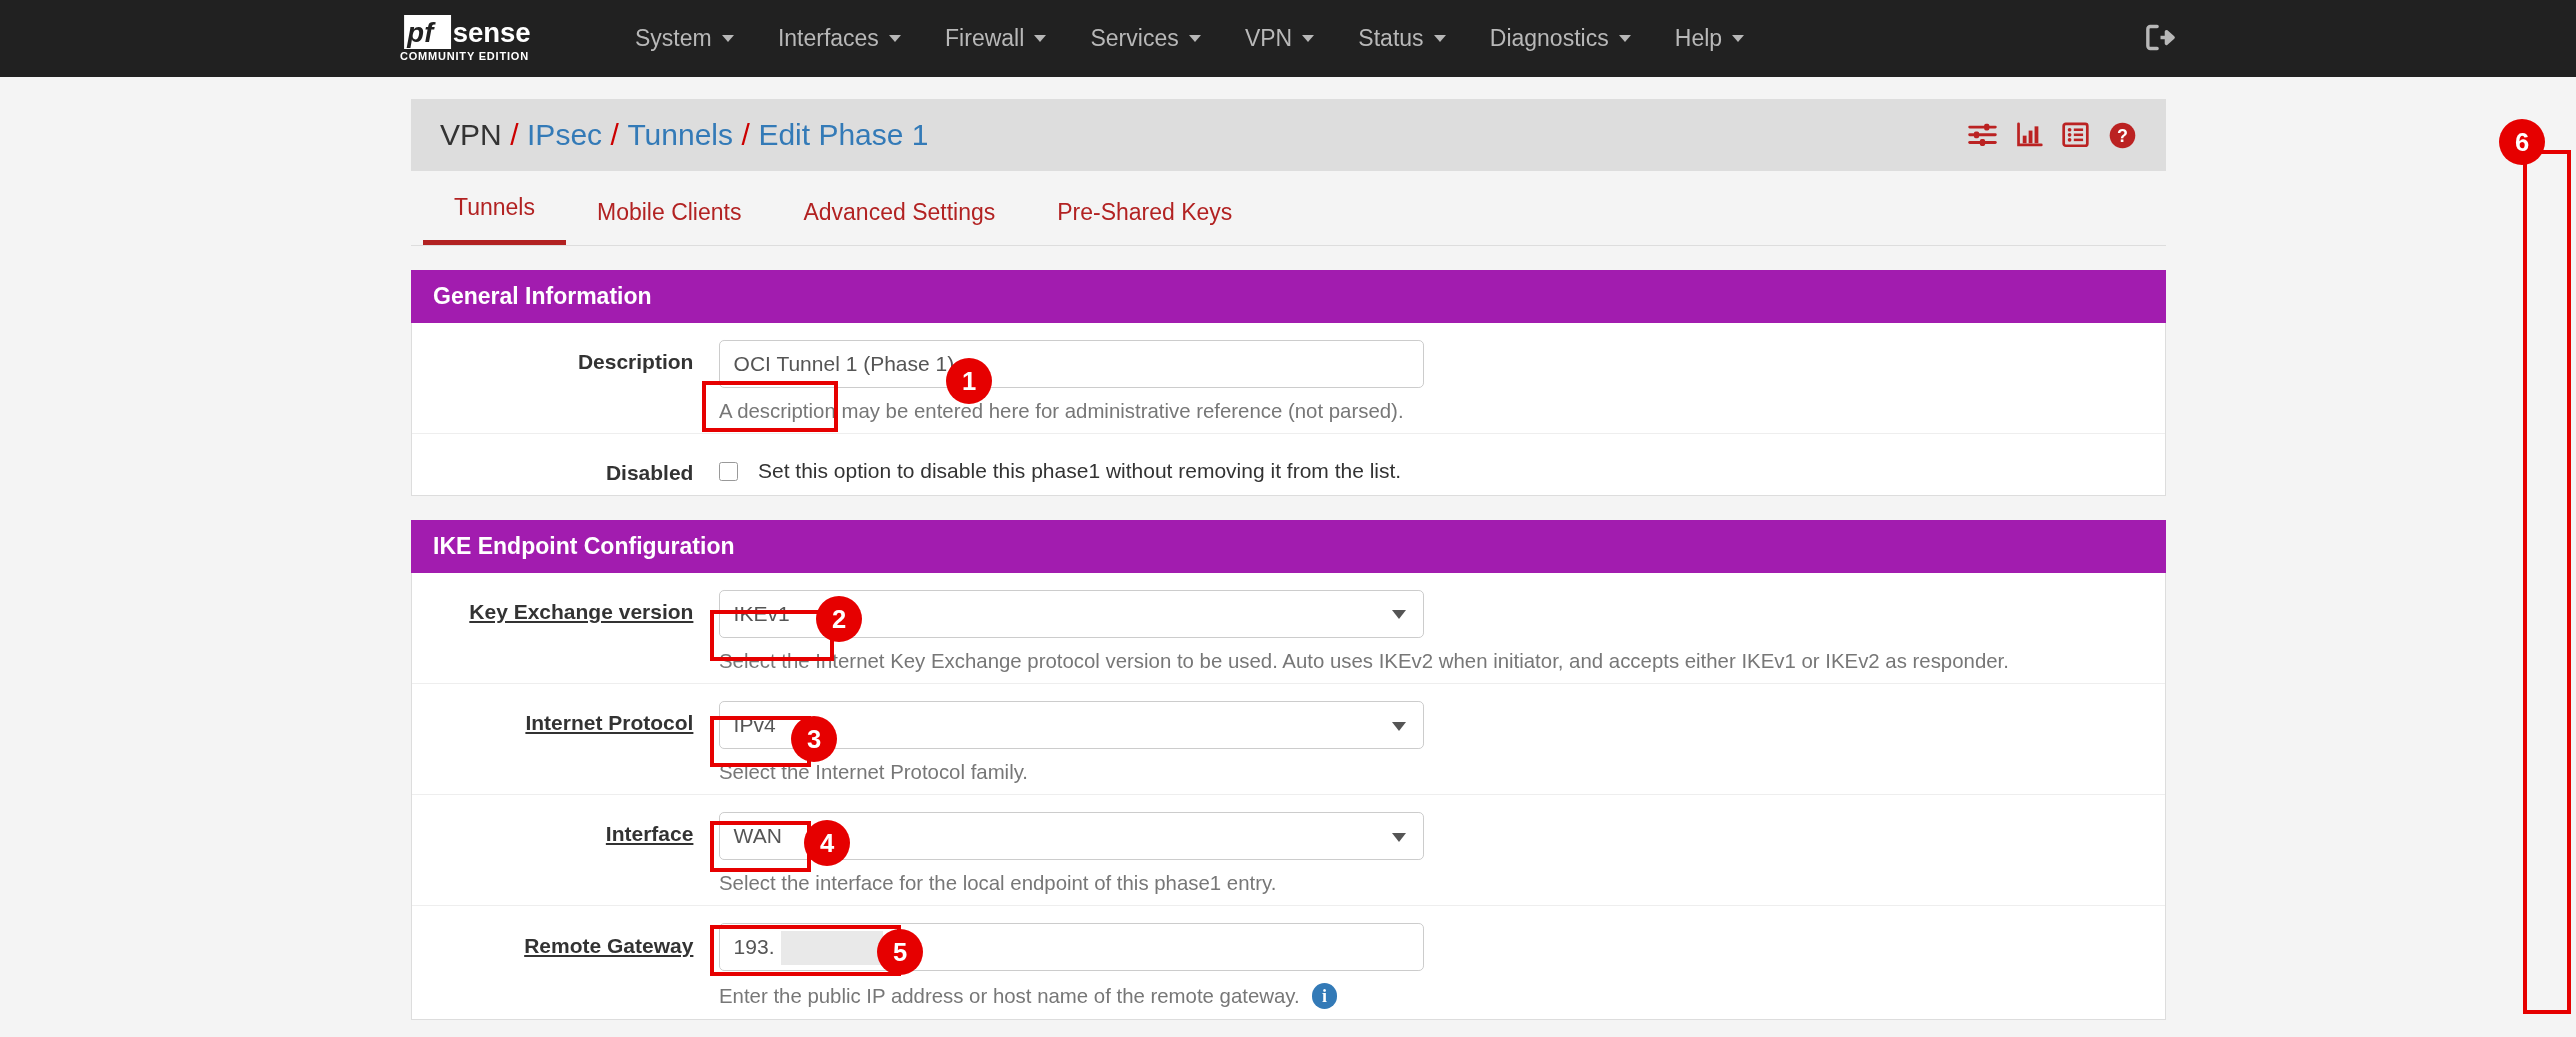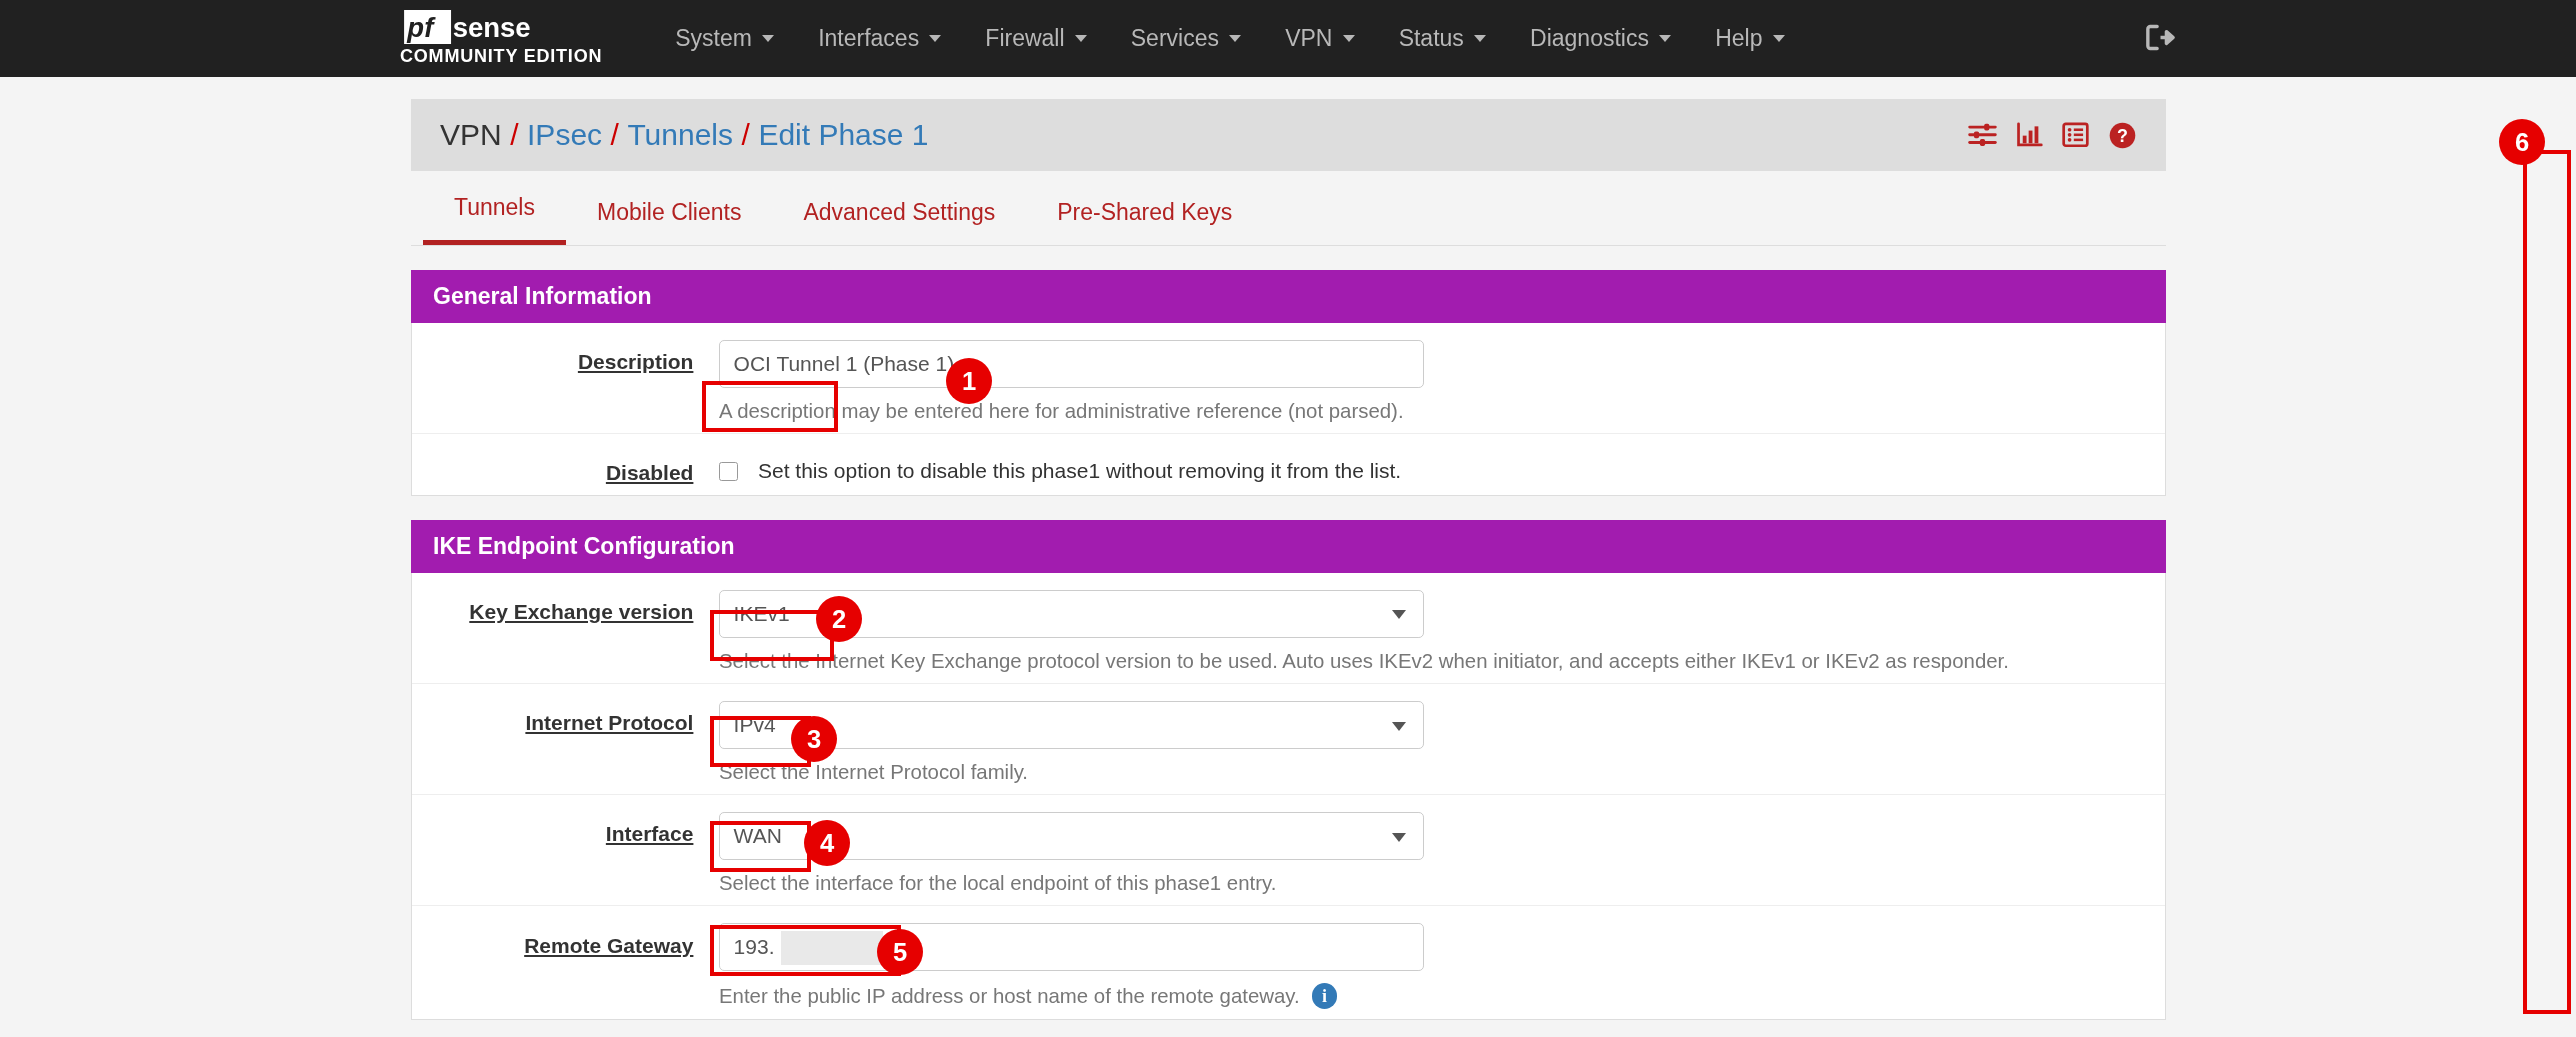--- a/index.html
+++ b/index.html
@@ -25,21 +25,21 @@
     flex-direction: column;
     justify-content: center;
     height: 77px;
   }
   .brand-logo {
     display: block;
     height: 34px;
   }
   .brand-sub {
     color: #ffffff;
-    font-size: 18px;
+    font-size: 11px;
     font-weight: bold;
     letter-spacing: 0.8px;
     margin-top: 1.7px;
   }
   .nav-items {
     display: flex;
     align-items: center;
     margin-left: 51px;
     gap: 0px;
   }
@@ -145,21 +145,20 @@
   .row:last-child { border-bottom: none; }
   .row-label {
     width: 307px;
     min-width: 307px;
     text-align: right;
     padding-right: 25.6px;
     padding-top: 10.2px;
     font-size: 21px;
     font-weight: bold;
     color: #333333;
-    text-decoration: underline;
   }
   .row-label.underlined {
     text-decoration: underline;
     cursor: help;
   }
   .row-field { flex: 1; padding-right: 34px; }
 
   .txt-input, .sel-input {
     width: 705px;
     height: 48px;

